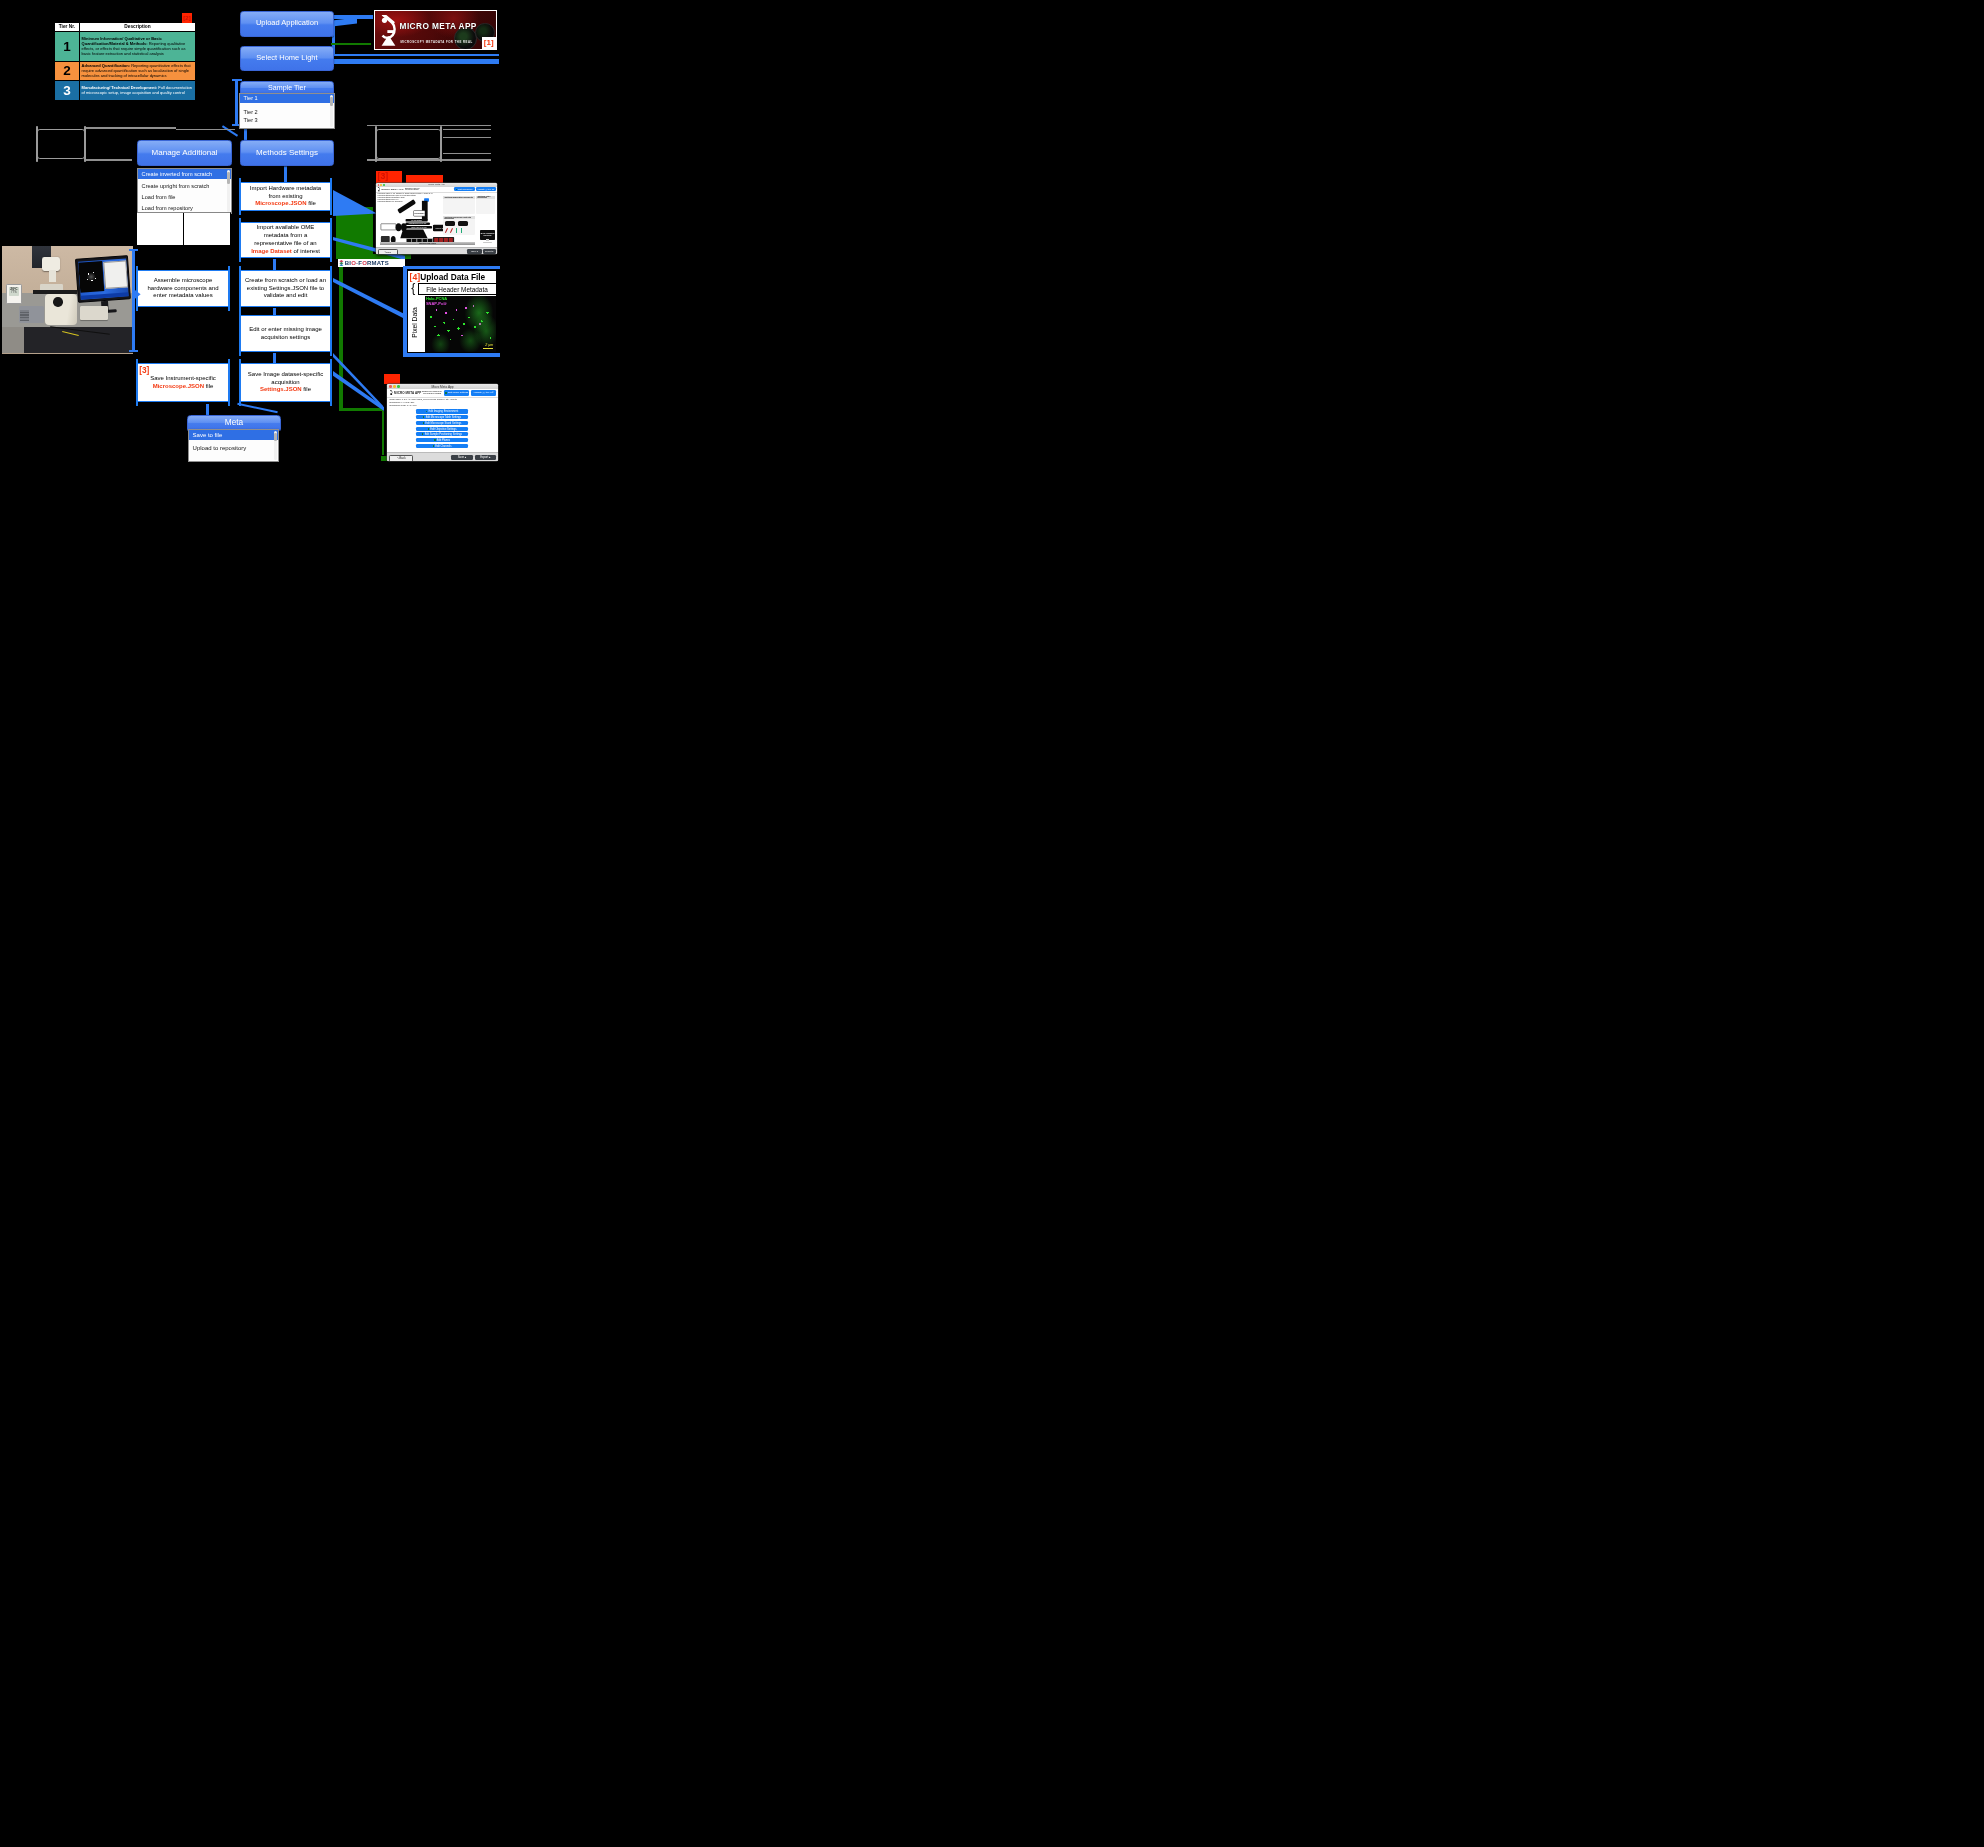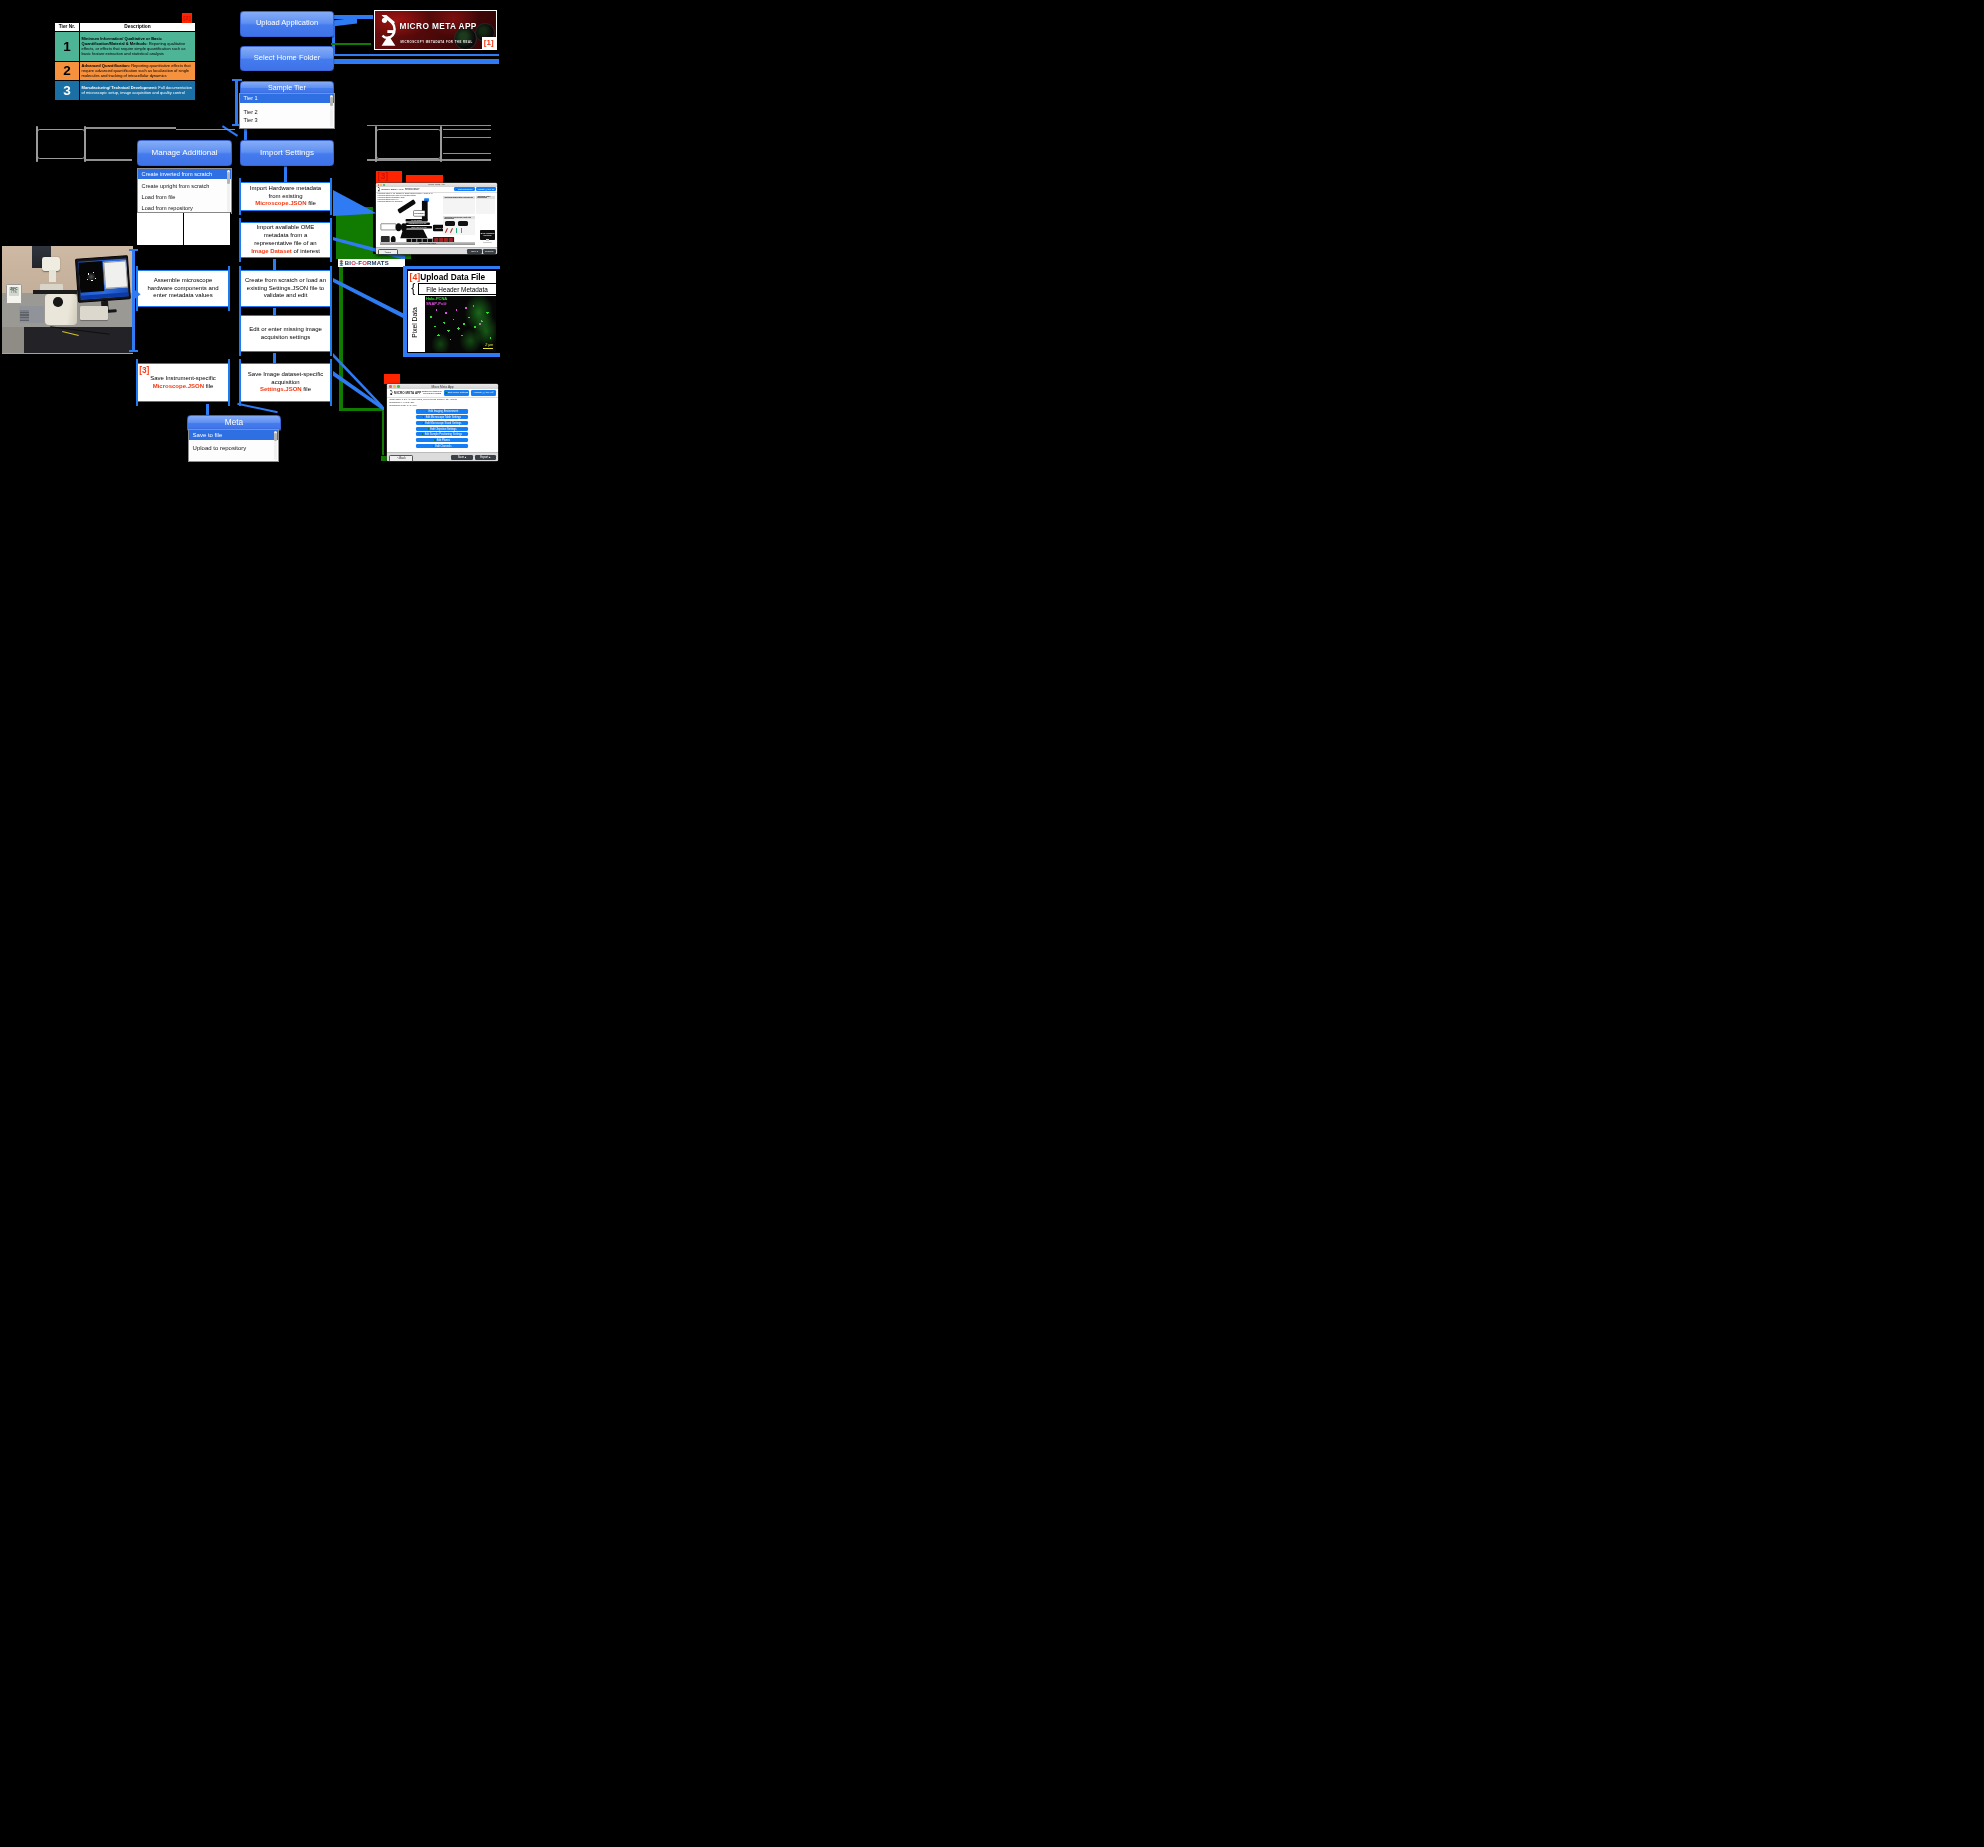--- a/index.html
+++ b/index.html
@@ -139,21 +139,21 @@
     </tr>
     <tr style="height:20px;background:#1a6fa4;color:#fff;">
       <td style="text-align:center;font-size:13.5px;font-weight:bold;">3</td>
       <td style="padding:0.8px 1.6px;line-height:1.25;"><b>Manufacturing/ Technical Development:</b><span> Full documentation of microscopic setup, image acquisition and quality control</span></td>
     </tr>
   </tbody>
     </table>
   <div class="abs redbox flex" style="left:182px;top:12.7px;width:10px;height:10px;color:#c81000;font-weight:bold;font-size:6px;">[2]</div>
 
   <div class="abs btn" style="left:240px;top:10.7px;width:92px;height:24px;font-size:7.5px;">Upload Application</div>
-  <div class="abs btn" style="left:240px;top:46px;width:92px;height:23.4px;font-size:7.5px;">Select Home Folder</div>
+  <div class="abs btn" style="left:240px;top:46px;width:92px;height:23.4px;font-size:7.5px;">Select Home Light</div>
   <div class="abs btn" style="left:240px;top:81px;width:92px;height:11.5px;font-size:7.1px;border-radius:3.2px 3.2px 1.2px 1.2px;">Sample Tier</div>
   <div class="abs menu" style="left:239px;top:93px;width:94px;height:34px;font-size:5.6px;">
     <div class="mi sel" style="top:0;height:8.7px;">Tier 1</div>
     <div class="mi" style="top:13.5px;height:8px;">Tier 2</div>
     <div class="mi" style="top:22px;height:8px;">Tier 3</div>
     <div class="sb">
         <i></i>
       </div>
   </div>
 
@@ -174,21 +174,21 @@
         <path d="M8,53 h24 l-8,-12 h-8 z"></path>
         </g>
     </svg>
     <div class="abs" style="left:24.6px;top:10.3px;width:95px;font-size:8.3px;font-weight:bold;letter-spacing:0.4px;color:#fff;
                 text-shadow:0 0 0.8px #000,0.4px 0.4px 0 #5c0d0d;">MICRO META APP</div>
     <div class="abs" style="left:25.4px;top:29px;width:91px;font-size:2.8px;font-weight:bold;letter-spacing:0.5px;color:#f2f2f2;">MICROSCOPY METADATA FOR THE REAL</div>
   </div>
   <div class="abs flex" style="left:482px;top:37px;width:13.5px;height:11.5px;background:#fff;color:#f43a12;font-weight:bold;font-size:8px;">[1]</div>
 
   <div class="abs btn" style="left:137px;top:140px;width:93px;height:24px;font-size:8px;white-space:pre-line;">Manage Additional</div>
-  <div class="abs btn" style="left:240px;top:140px;width:92px;height:24px;font-size:8px;">Import Settings</div>
+  <div class="abs btn" style="left:240px;top:140px;width:92px;height:24px;font-size:8px;">Methods Settings</div>
 
   <div class="abs menu" style="left:137px;top:168px;width:93px;height:44px;font-size:5.6px;">
     <div class="mi sel" style="top:0;height:10.3px;">Create inverted from scratch</div>
     <div class="mi" style="top:13px;height:8.7px;">Create upright from scratch</div>
     <div class="mi" style="top:24px;height:8.7px;">Load from file</div>
     <div class="mi" style="top:35px;height:8.7px;">Load from repository</div>
     <div class="sb">
         <i></i>
       </div>
   </div>

